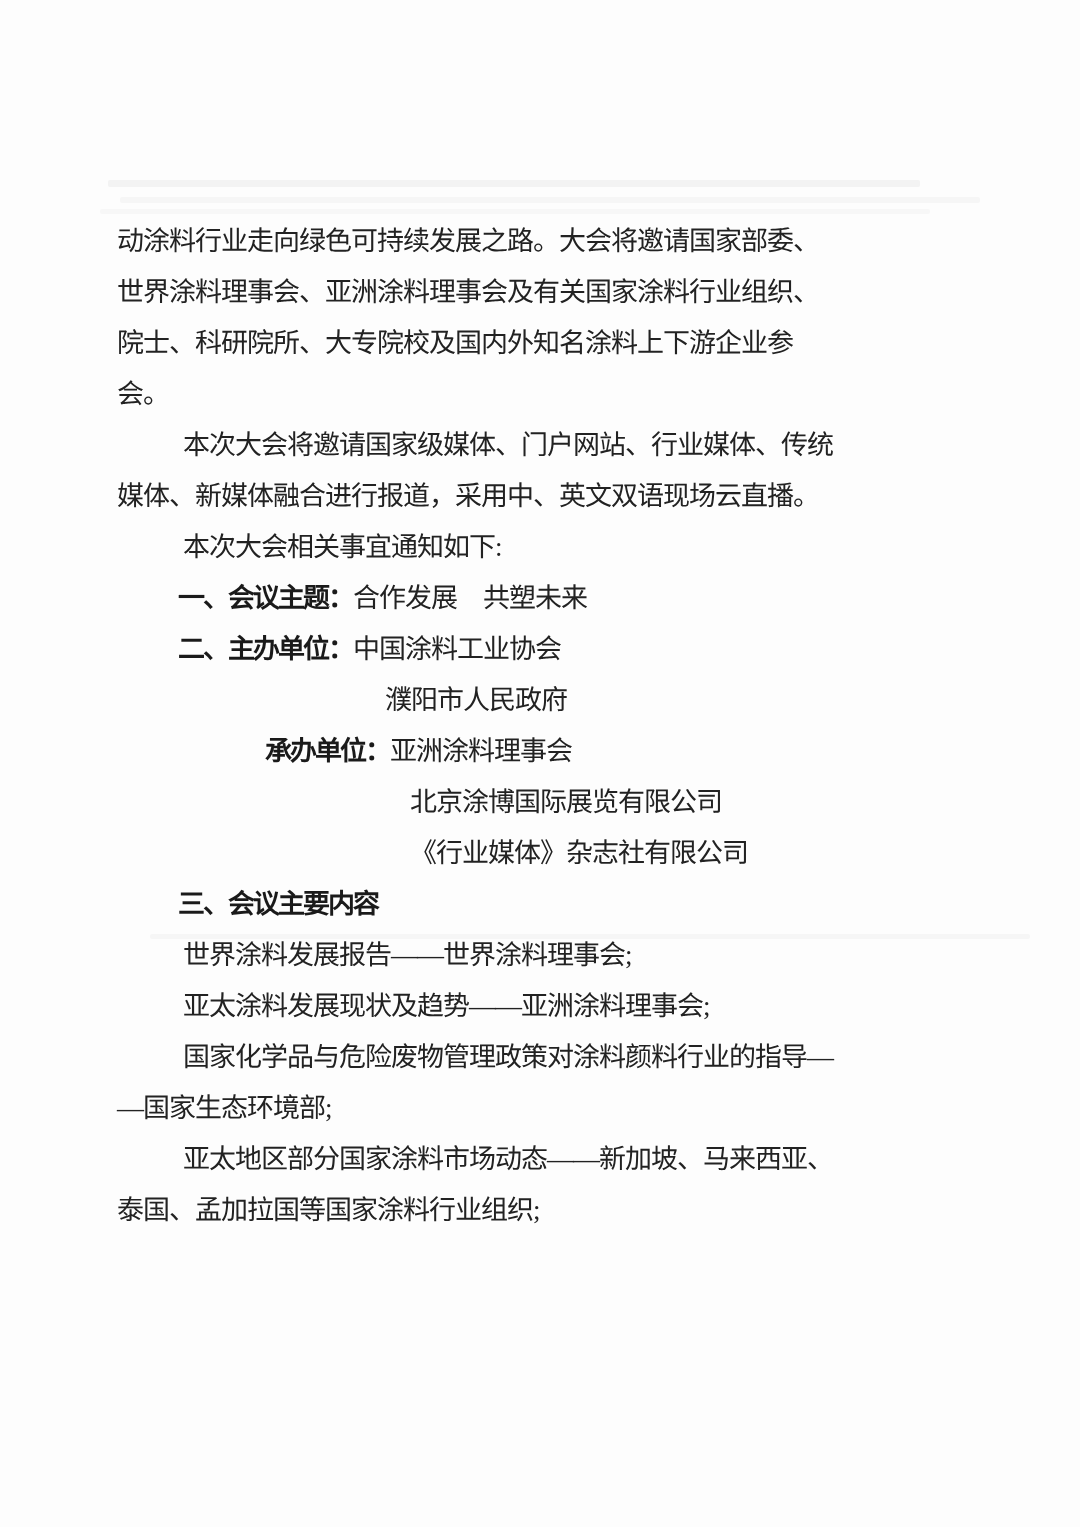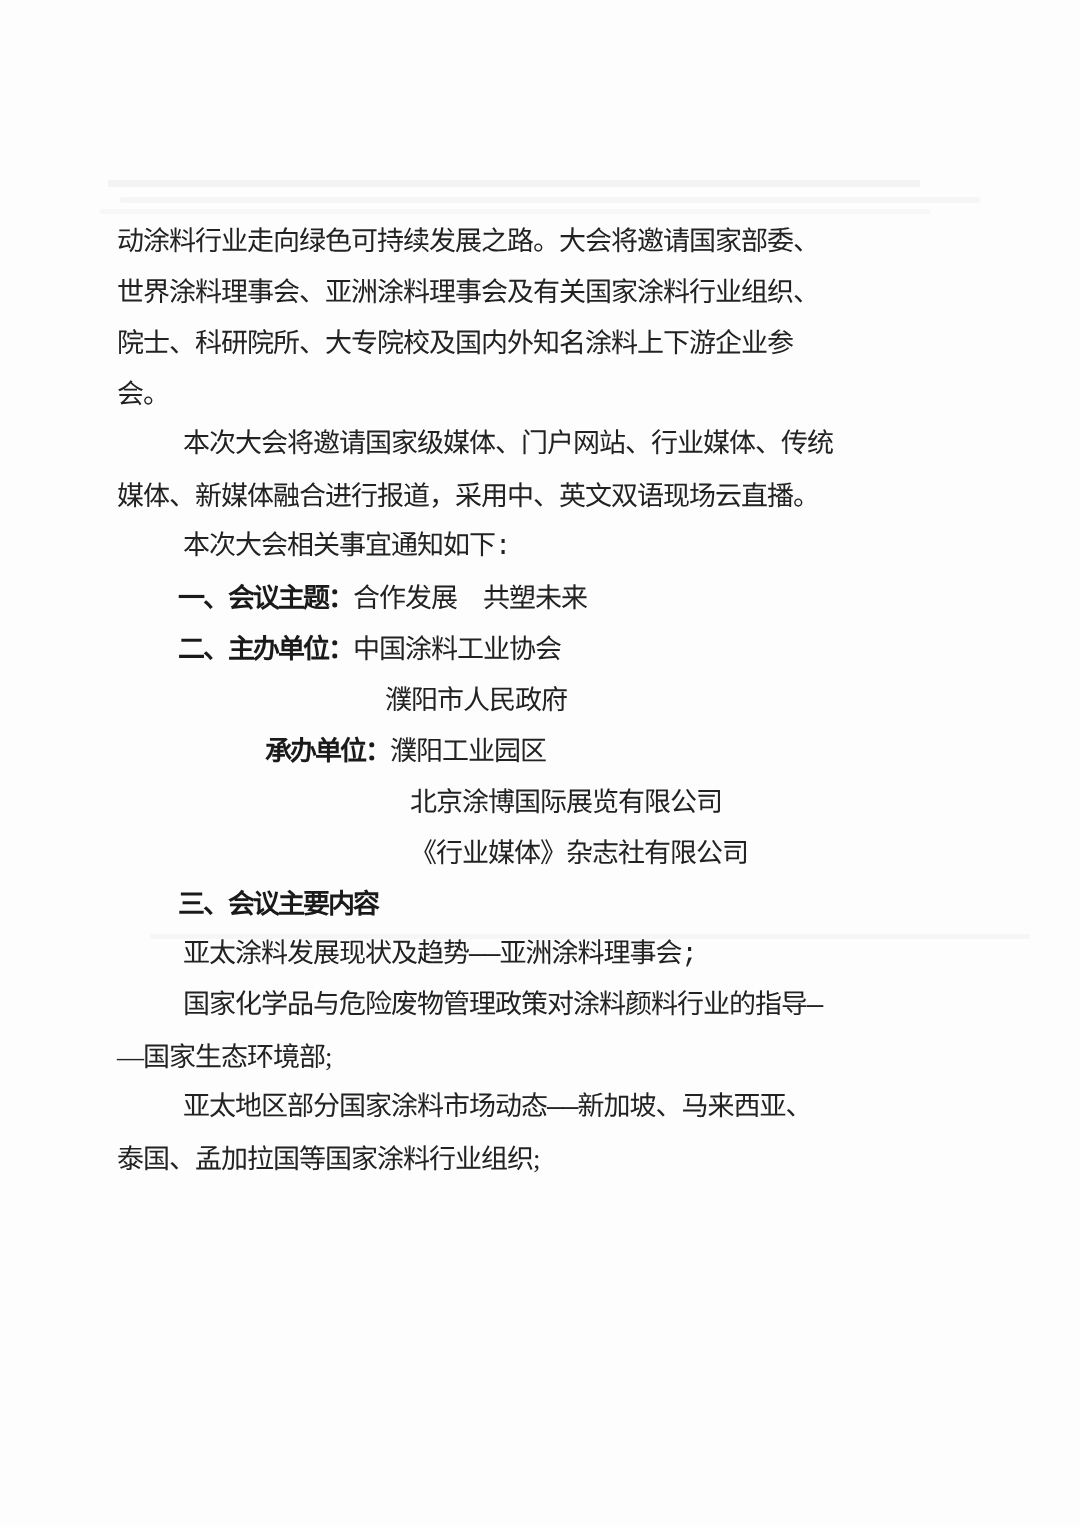--- a/index.html
+++ b/index.html
@@ -33,21 +33,21 @@
     width: 850px;
   }
   .line {
     height: 51px;
     line-height: 51px;
     font-size: 27px;
     letter-spacing: -1px;
     white-space: nowrap;
     color: #222222;
   }
-  .ind { padding-left: 66px; font-family: Liberation Mono, monospace; }          
+  .ind { padding-left: 66px; }          
   .pos-item { padding-left: 61px; }     
   .pos-host2 { padding-left: 268px; }   
   .pos-org { padding-left: 148px; }     
   .pos-org2 { padding-left: 293px; }    
   .lbl {
     font-family: "Liberation Sans", "DejaVu Sans", sans-serif;
     font-weight: bold;
     letter-spacing: -2px;
     color: #1a1a1a;
   }
@@ -81,26 +81,27 @@
   <div class="line pos-item">
     <span class="lbl">一、会议主题：</span><span>合作发展　共塑未来</span>
   </div>
 
   <div class="line pos-item">
     <span class="lbl">二、主办单位：</span><span>中国涂料工业协会</span>
   </div>
   <div class="line pos-host2">濮阳市人民政府</div>
 
   <div class="line pos-org">
-    <span class="lbl">承办单位：</span><span>濮阳工业园区</span>
+    <span class="lbl">承办单位：</span><span>亚洲涂料理事会</span>
   </div>
   <div class="line pos-org2">北京涂博国际展览有限公司</div>
   <div class="line pos-org2">《行业媒体》杂志社有限公司</div>
 
   <div class="line pos-item heading">三、会议主要内容</div>
 
+  <div class="line ind">世界涂料发展报告——世界涂料理事会;</div>
   <div class="line ind">亚太涂料发展现状及趋势——亚洲涂料理事会;</div>
   <div class="line ind">国家化学品与危险废物管理政策对涂料颜料行业的指导—</div>
   <div class="line">—国家生态环境部;</div>
   <div class="line ind">亚太地区部分国家涂料市场动态——新加坡、马来西亚、</div>
   <div class="line">泰国、孟加拉国等国家涂料行业组织;</div>
 
 </div>
 
 </body></html>

